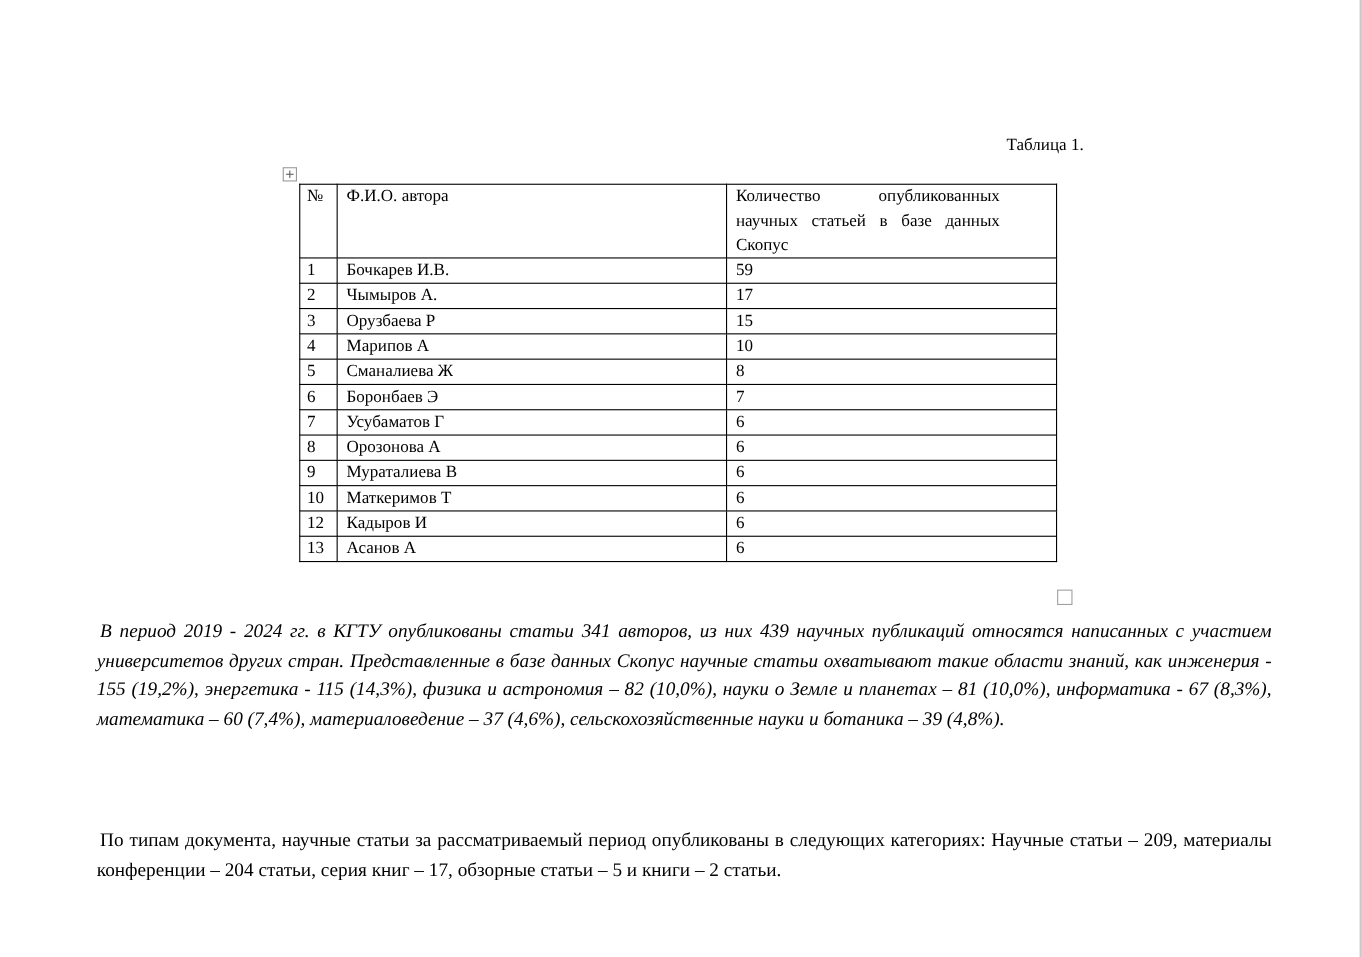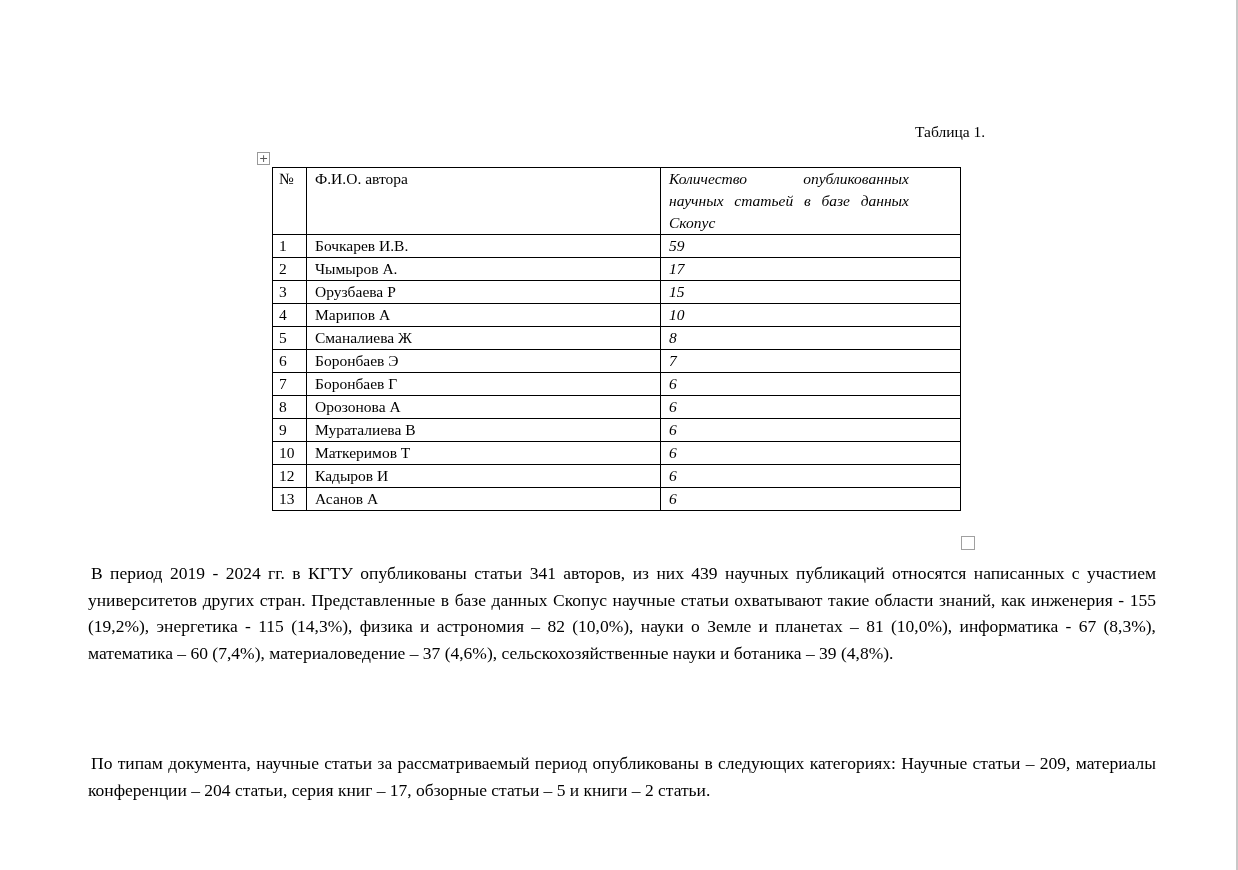--- a/index.html
+++ b/index.html
@@ -18,27 +18,27 @@
     position:absolute; left:961px; top:536px; width:14px; height:14px; border:1px solid #a0a0a0;
     box-sizing:border-box; background:#fff;
   }
   table.authors {
     position:absolute; left:272px; top:167px; border-collapse:collapse; width:689px;
     font-size:15.5px; line-height:22px;
   }
   table.authors td { border:1px solid #000; padding:0 6px; vertical-align:top; height:22px; }
   table.authors td.num { width:21px; }
   table.authors td.name { width:339px; padding-left:8px;margin-top:12px; }
-  table.authors td.count { padding-left:8px;font-style:italic; }
+  table.authors td.count { padding-left:8px; }
   .hdr-count { text-align:justify; text-align-last:left; width:240px; }
   .para {
     position:absolute; left:88px; width:1068px; font-size:17.5px; line-height:26.5px;
     text-align:justify; text-indent:3px;
   }
-  .p1 { top:560px; }
+  .p1 { top:560px;font-style:italic; }
   .p2 { top:750px; }
 </style>
 </head>
 <body>
 
 <div class="page-edge"></div>
 
 <div class="caption">Таблица 1.</div>
 
 <div class="move-handle">+</div>
@@ -77,21 +77,21 @@
         <td class="name">Сманалиева Ж</td>
         <td class="count">8</td>
       </tr>
       <tr>
         <td class="num">6</td>
         <td class="name">Боронбаев Э</td>
         <td class="count">7</td>
       </tr>
       <tr>
         <td class="num">7</td>
-        <td class="name">Боронбаев Г</td>
+        <td class="name">Усубаматов Г</td>
         <td class="count">6</td>
       </tr>
       <tr>
         <td class="num">8</td>
         <td class="name">Орозонова А</td>
         <td class="count">6</td>
       </tr>
       <tr>
         <td class="num">9</td>
         <td class="name">Мураталиева В</td>

